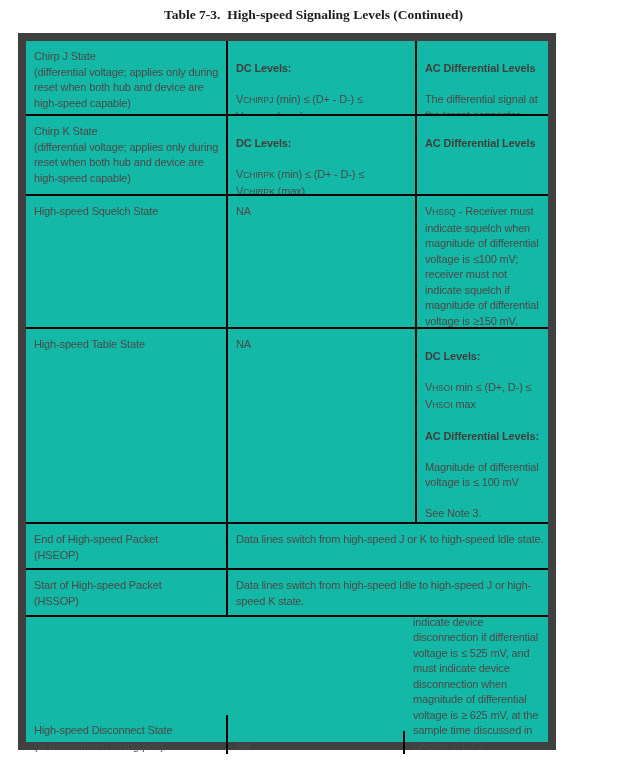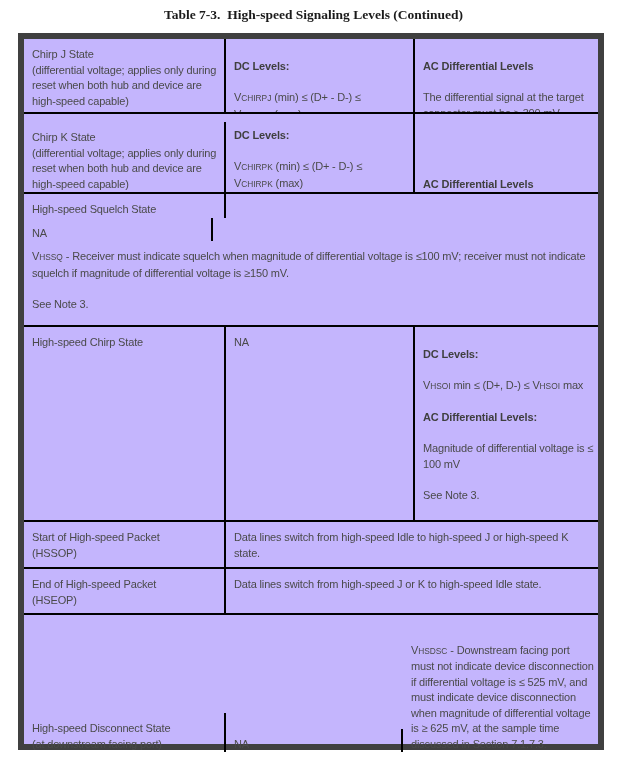--- a/index.html
+++ b/index.html
@@ -17,35 +17,35 @@
     text-align:center;
     font-family:"Liberation Serif","DejaVu Serif",serif;
     font-weight:700;
     font-size:13.5px;
     color:#1b1b1b;
     white-space:pre;
   }
   .usbtable{
     position:absolute;
     left:18px;top:33px;
-    width:586px;height:717px;
+    width:538px;height:717px;
     box-sizing:border-box;
-    border:6px solid #404040;
-    background:#c4b5fd;
+    border:8px solid #404040;
+    background:#14b8a6;
   }
   .row{
     display:flex;
     box-sizing:border-box;
     border-bottom:2px solid #000;
     overflow:hidden;
   }
   .row:last-child{border-bottom:none;}
   .r1{height:75px;}
-  .r2{height:80px;align-items:flex-end;}
-  .r3{height:133px;flex-direction:column;}
+  .r2{height:80px;}
+  .r3{height:133px;}
   .r4{height:195px;}
   .r5{height:47px;}
   .r6{height:46px;}
   .r7{height:137px;align-items:flex-end;}
   .cell{
     box-sizing:border-box;
     padding:8px 3px 0 8px;
     border-right:2px solid #000;
     font-size:11px;
     line-height:15.5px;
@@ -107,49 +107,49 @@
           <div class="para"><span>NA</span></div>
         </div>
       <div class="cell c3">
           <div class="para"><span>V</span><span class="sc">HSSQ</span><span> - Receiver must indicate squelch when magnitude of differential voltage is ≤100 mV; receiver must not indicate squelch if magnitude of differential voltage is ≥150 mV.</span></div>
           <div class="para"><span>See Note 3.</span></div>
         </div>
     </div>
 
     <div class="row r4">
       <div class="cell c1">
-          <div class="para"><span>High-speed Chirp State</span></div>
+          <div class="para"><span>High-speed Table State</span></div>
         </div>
       <div class="cell c2">
           <div class="para"><span>NA</span></div>
         </div>
       <div class="cell c3">
           <div class="para b"><span>DC Levels:</span></div>
           <div class="para"><span>V</span><span class="sc">HSOI</span><span> min ≤ (D+, D-) ≤ V</span><span class="sc">HSOI</span><span> max</span></div>
           <div class="para b"><span>AC Differential Levels:</span></div>
           <div class="para"><span>Magnitude of differential voltage is ≤ 100 mV</span></div>
           <div class="para"><span>See Note 3.</span></div>
         </div>
     </div>
 
+    <div class="row r6">
+      <div class="cell c1">
+          <div class="para"><span>End of High-speed Packet</span><br><span>(HSEOP)</span></div>
+        </div>
+      <div class="cell cm">
+          <div class="para"><span>Data lines switch from high-speed J or K to high-speed Idle state.</span></div>
+        </div>
+    </div>
+
     <div class="row r5">
       <div class="cell c1">
           <div class="para"><span>Start of High-speed Packet</span><br><span>(HSSOP)</span></div>
         </div>
       <div class="cell cm">
           <div class="para"><span>Data lines switch from high-speed Idle to high-speed J or high-speed K state.</span></div>
-        </div>
-    </div>
-
-    <div class="row r6">
-      <div class="cell c1">
-          <div class="para"><span>End of High-speed Packet</span><br><span>(HSEOP)</span></div>
-        </div>
-      <div class="cell cm">
-          <div class="para"><span>Data lines switch from high-speed J or K to high-speed Idle state.</span></div>
         </div>
     </div>
 
     <div class="row r7">
       <div class="cell c1">
           <div class="para"><span>High-speed Disconnect State</span><br><span>(at downstream facing port)</span></div>
         </div>
       <div class="cell c2-last" style="box-sizing:border-box;padding:8px 3px 0 8px;border-right:2px solid #000;font-size:11px;line-height:15.5px;letter-spacing:-0.15px;">
           <div class="para"><span>NA</span></div>
         </div>

